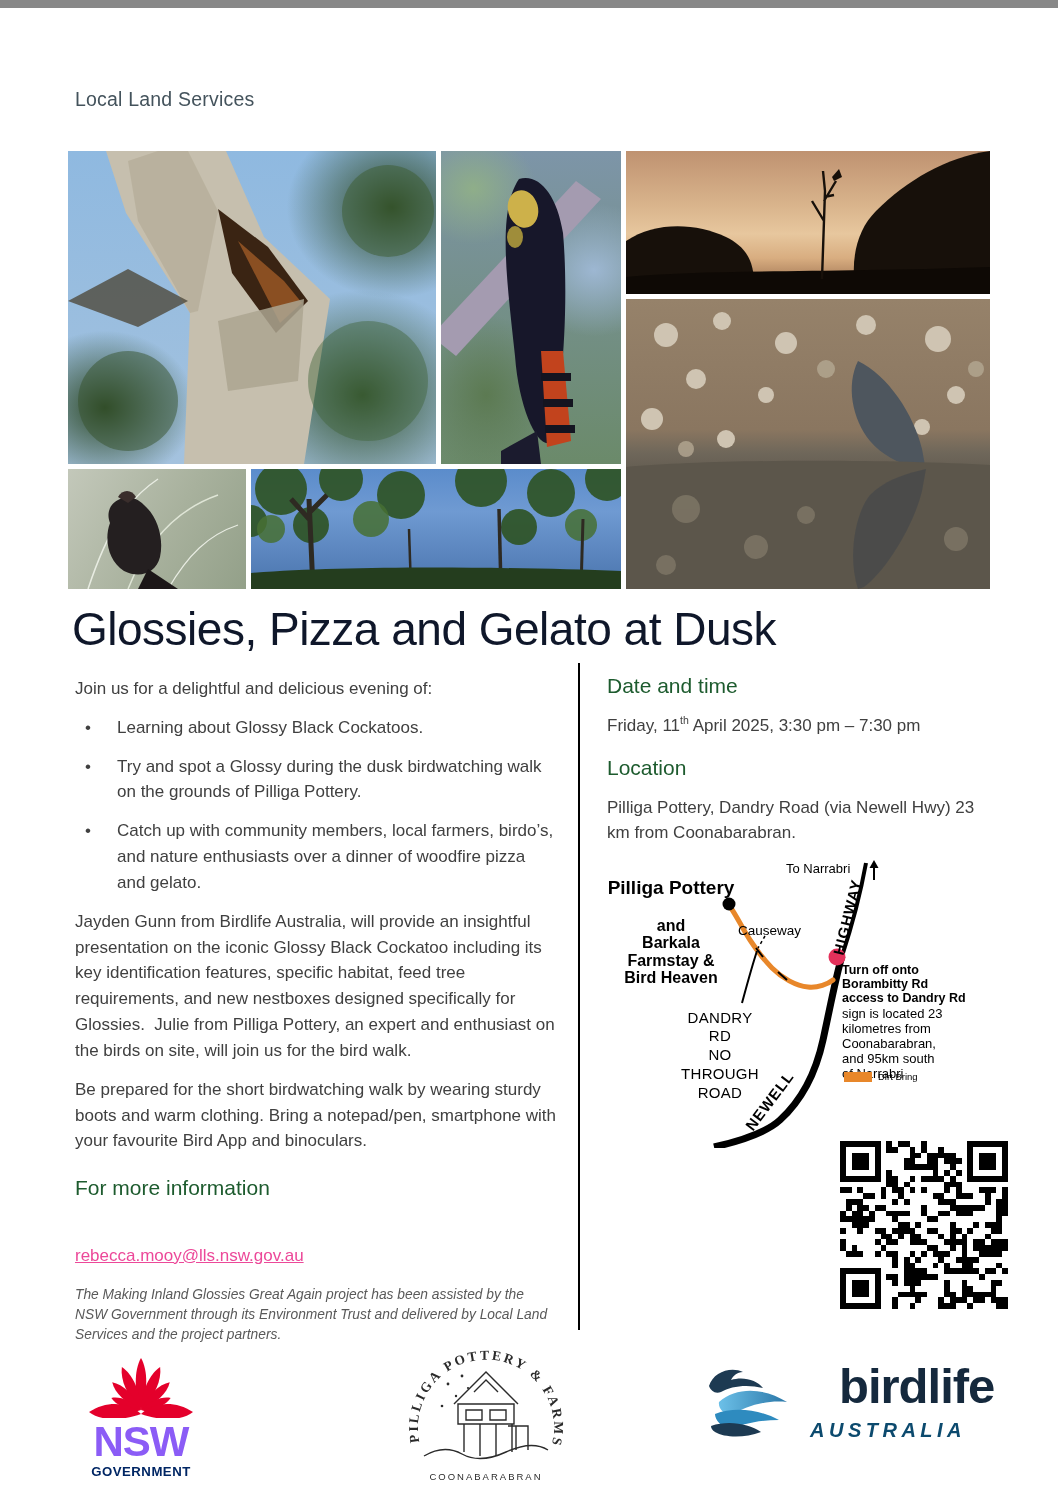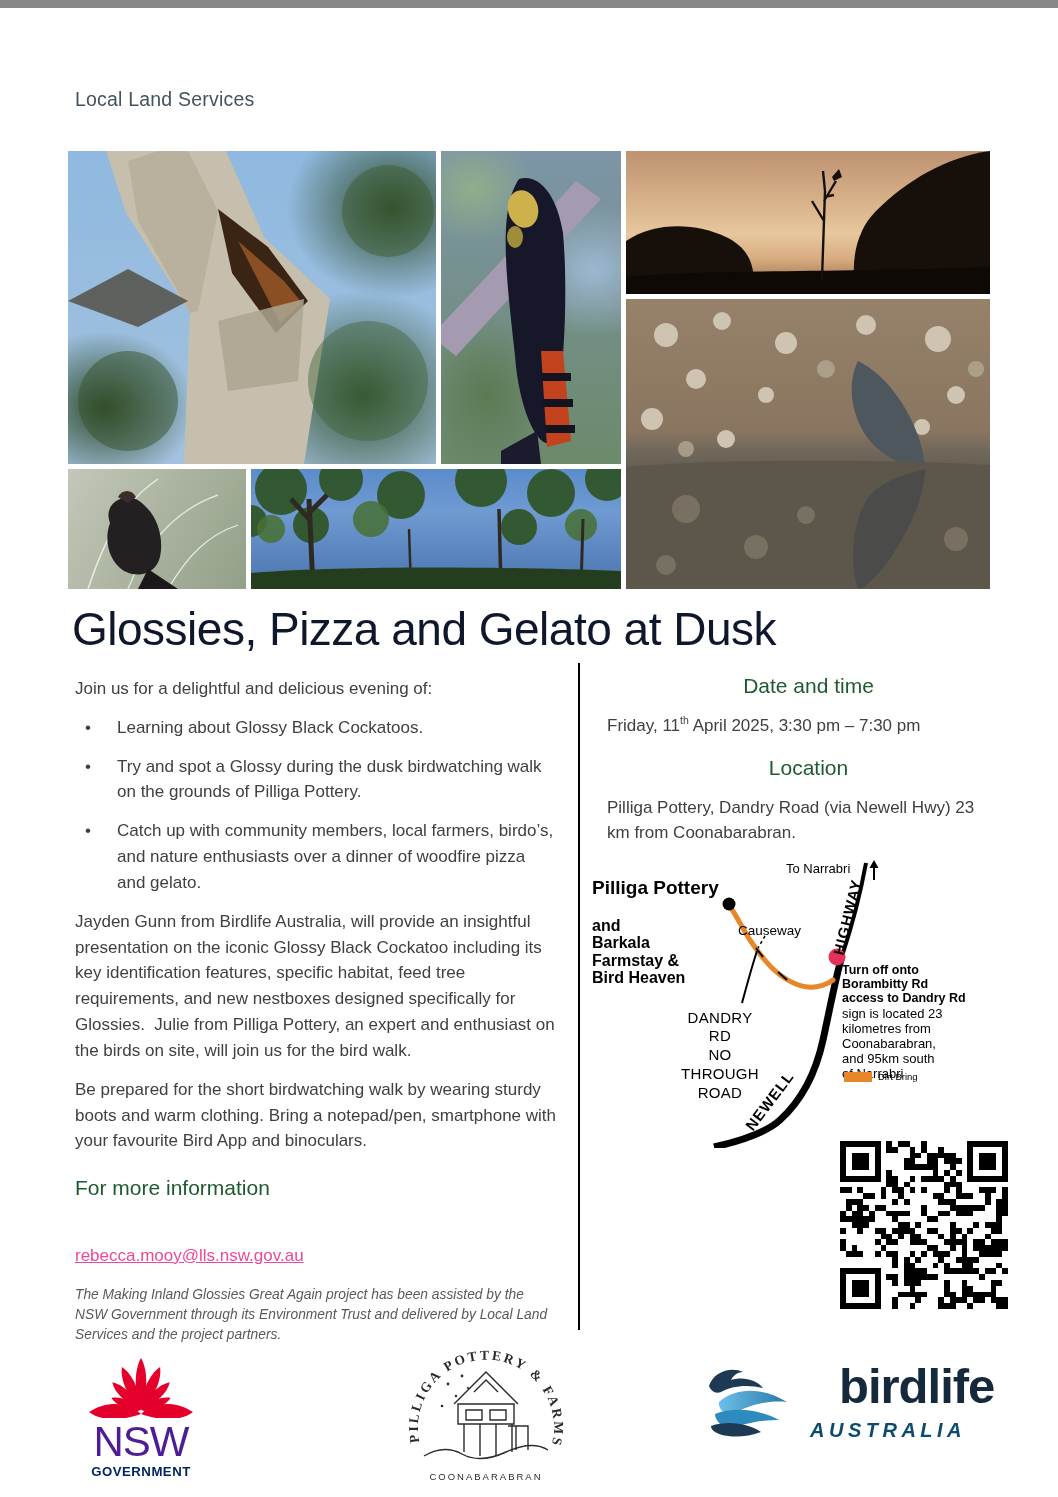--- a/index.html
+++ b/index.html
@@ -44,29 +44,29 @@
   ul.bullets{list-style:none;margin:0 0 3px 0;padding:0;}
   ul.bullets li{position:relative;padding-left:42px;margin:0 0 13px 0;}
   ul.bullets li::before{content:"•";position:absolute;left:10px;top:0;font-size:17px;color:#404040;}
   .h-green{font-size:21px;color:#1D5B2E;margin:18px 0 13px 0;font-weight:400;}
   .contact{margin:0 0 4px 0;}
   .email-link{color:#ec4899;text-decoration:underline;cursor:pointer;}
   .fine-print{margin-top:16px;font-style:italic;font-size:13.8px;line-height:1.45;color:#595959;}
 
   
   .right-col{left:607px;top:662px;width:403px;font-size:17px;line-height:1.5;}
-  .right-col .h-green{margin:0 0 11px 0;text-align:center;}
+  .right-col .h-green{margin:0 0 11px 0;}
   .detail-text{margin:0 0 14px 0;}
   .loc-text{margin:0 0 10px 0;width:390px;}
 
   
   .map{position:relative;width:420px;height:292px;margin-left:-17px;font-family:"Liberation Sans",sans-serif;}
   .map svg{position:absolute;left:0;top:0;}
   .map-label{position:absolute;color:#000;white-space:pre-line;}
-  .lbl-dest{left:2px;top:5px;width:158px;text-align:left;font-weight:700;font-size:16px;line-height:1.1;}
+  .lbl-dest{left:2px;top:5px;width:158px;text-align:center;font-weight:700;font-size:16px;line-height:1.1;}
   .lbl-dest .big{font-size:19px;}
   .lbl-narrabri{left:196px;top:3px;font-size:13px;}
   .lbl-highway{left:216px;top:50px;width:84px;text-align:center;font-size:15px;font-weight:700;
                letter-spacing:1px;transform:rotate(-76deg);}
   .lbl-causeway{left:148px;top:65px;font-size:13.5px;}
   .lbl-turnoff{left:252px;top:107px;font-size:12.5px;font-weight:600;line-height:1.14;}
   .lbl-sign{left:252px;top:150px;font-size:13px;line-height:1.16;}
   .lbl-dandry{left:88px;top:153px;width:84px;text-align:center;font-size:15px;line-height:1.25;letter-spacing:.3px;}
   .lbl-newell{left:140px;top:234px;width:80px;text-align:center;font-size:15px;font-weight:700;
               letter-spacing:1px;transform:rotate(-53deg);}
@@ -74,21 +74,21 @@
   .lbl-dirtroad{left:288px;top:214px;font-size:9.5px;}
 
   
   .rsvp-block{margin-top:14px;}
   .rsvp-text{width:240px;white-space:pre-wrap;margin:0;}
   .rsvp-link{color:#A0527A;text-decoration:underline;cursor:pointer;}
   .qr{left:840px;top:1133px;width:168px;height:168px;}
 
   
   .nsw-logo{left:80px;top:1332px;width:122px;text-align:center;}
-  .nsw-word{font-size:42px;font-weight:400;color:#4c1d95;line-height:.95;letter-spacing:-1px;}
+  .nsw-word{font-size:42px;font-weight:700;color:#8b5cf6;line-height:.95;letter-spacing:-1px;}
   .nsw-gov{font-size:13.2px;font-weight:700;color:#002664;letter-spacing:.5px;margin-top:2px;}
   .seal{left:396px;top:1314px;}
   .bird-mark{left:703px;top:1356px;}
   .birdlife-word{left:839px;top:1350px;font-size:49px;font-weight:700;color:#15293D;letter-spacing:-1px;}
   .birdlife-country{left:810px;top:1411px;font-size:20px;font-weight:700;color:#0c4a6e;letter-spacing:4.5px;font-style:italic;}
 
   sup{vertical-align:super;font-size:62%;line-height:0;}
   b{font-weight:700;}
 </style>
 </head>

